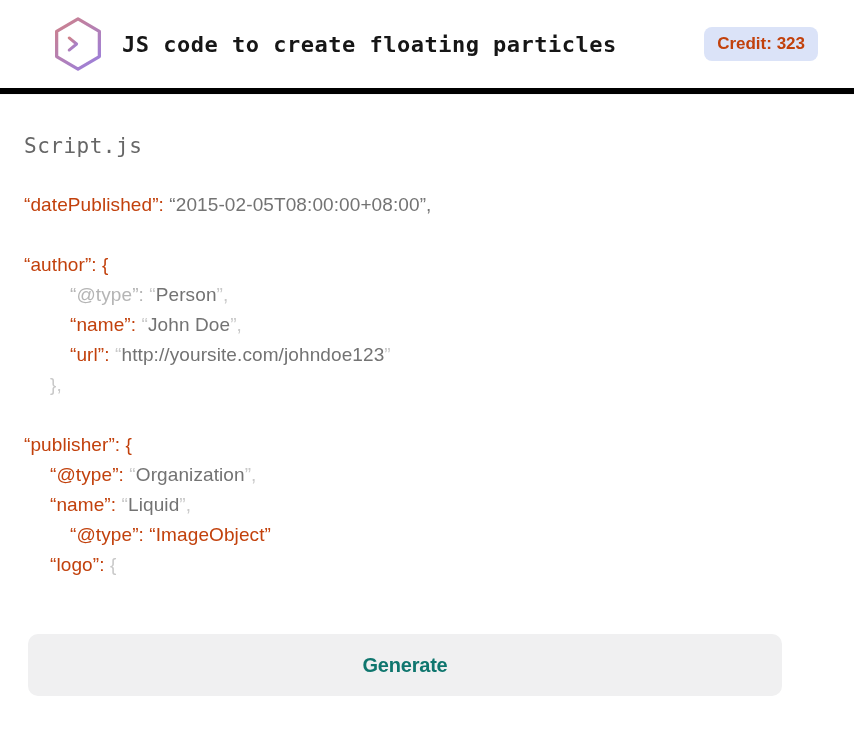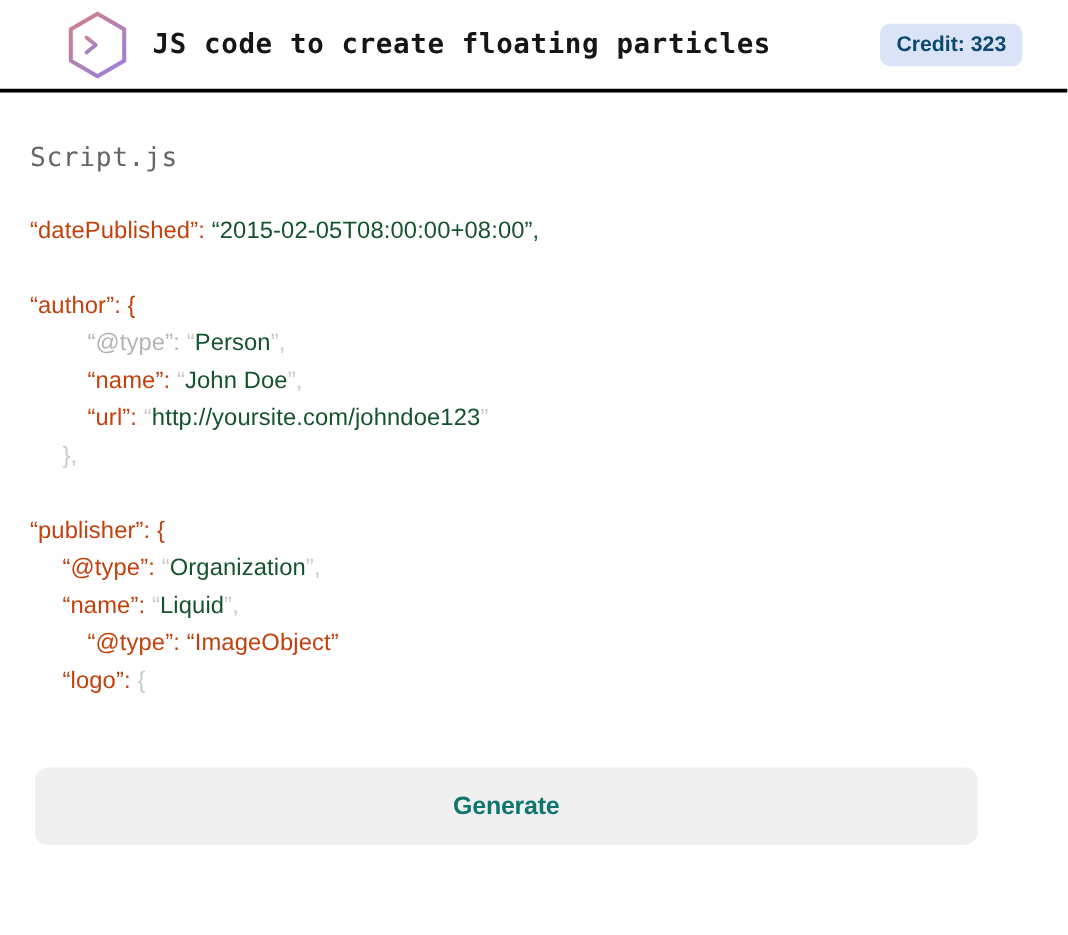--- a/index.html
+++ b/index.html
@@ -3,40 +3,40 @@
 <meta charset="utf-8">
 <style>
   * { margin: 0; padding: 0; box-sizing: border-box; }
   html, body { width: 854px; height: 748px; background: #ffffff; overflow: hidden; }
   body { font-family: "Liberation Sans", sans-serif; }
 
   
   .header {
     display: flex;
     align-items: center;
-    height: 74px;
+    height: 94px;
     padding: 0 36px 0 52px;
     background: #ffffff;
-    border-bottom: 3px solid #000000;
+    border-bottom: 6px solid #000000;
     box-shadow: 0 1px 0 #f7f7f7;
   }
   .logo { width: 52px; height: 58px; flex: 0 0 auto; display: block; }
   .page-title {
     margin-left: 18px;
     font-family: "DejaVu Sans Mono", monospace;
     font-size: 22px;
     font-weight: 600;
     letter-spacing: 0.5px;
     color: #161616;
     white-space: nowrap;
   }
   .credit-badge {
     margin-left: auto;
     background: #dbe3f8;
-    color: #0c4a6e;
+    color: #c2410c;
     font-size: 17px;
     font-weight: 700;
     padding: 7px 13px;
     border-radius: 8px;
     white-space: nowrap;
   }
 
   
   .main { padding: 0 48px 0 24px; }
   .filename {
@@ -54,21 +54,21 @@
     letter-spacing: 0.1px;
     white-space: nowrap;
   }
   .code-line { height: 30px; }
   .code-line.gap { margin-top: 30px; }
   .in0 { padding-left: 0; }
   .in1 { padding-left: 26px; }
   .in2 { padding-left: 46px; }
   .k  { color: #c2410c; }   
   .kl { color: #b5b5b5; }   
-  .v  { color: #14532d; }   
+  .v  { color: #737373; }   
   .p  { color: #c9c9c9; }   
 
   
   .generate-btn {
     display: block;
     margin: 54px 0 0 4px;
     width: 754px;
     height: 62px;
     border: none;
     border-radius: 10px;

